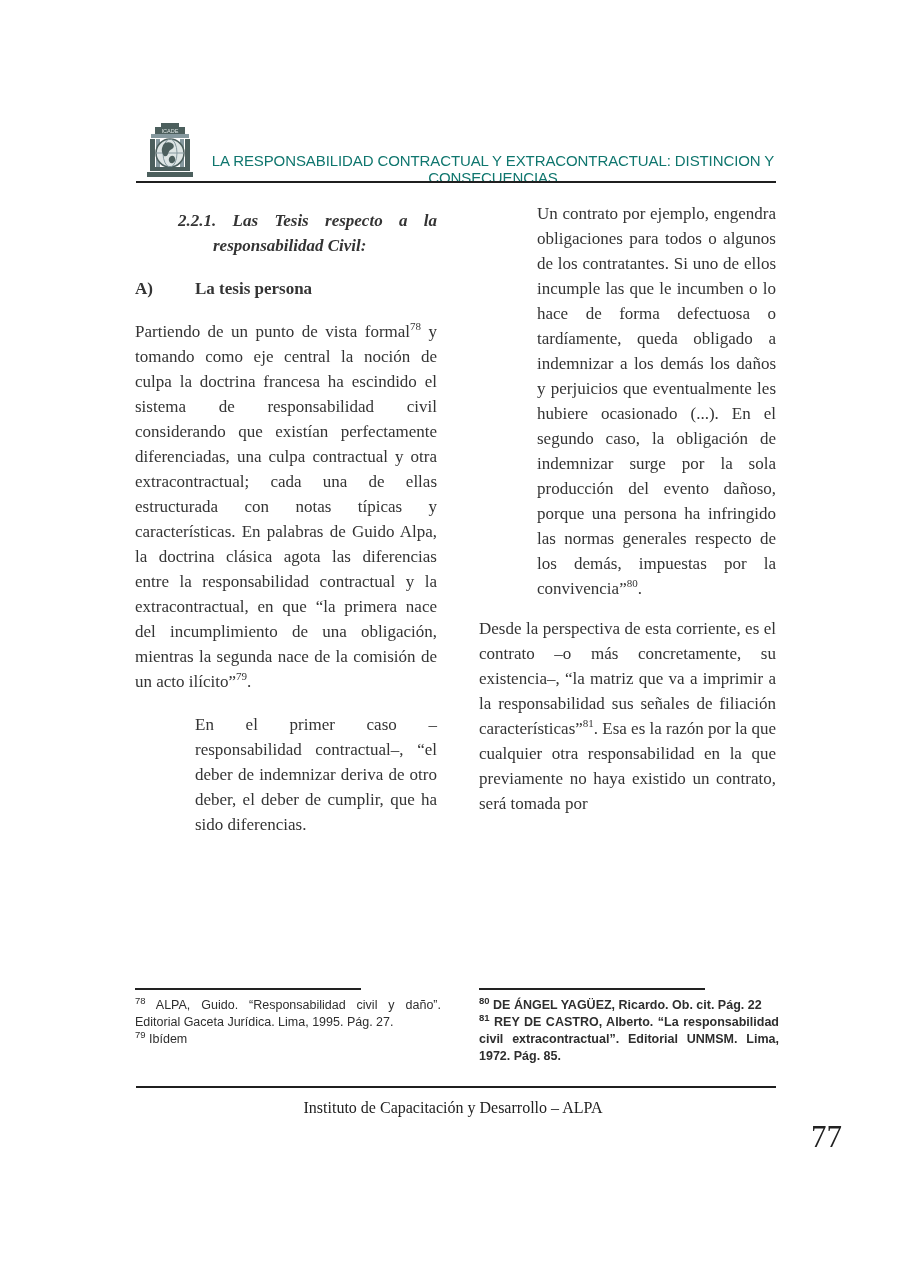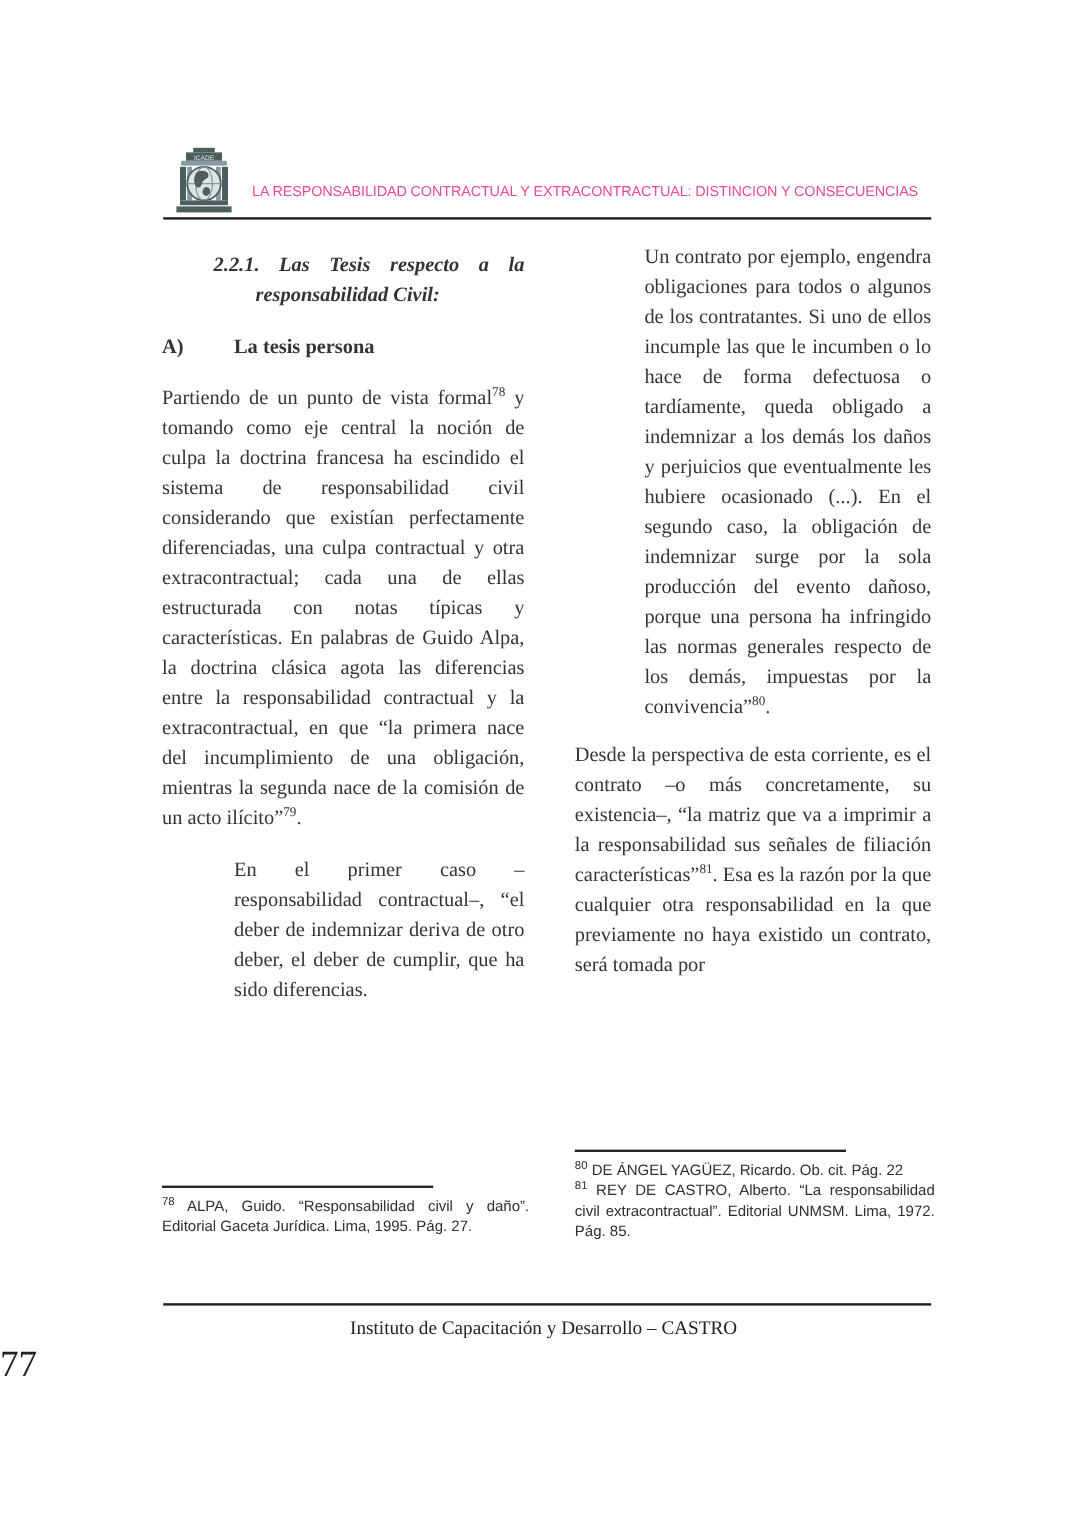--- a/index.html
+++ b/index.html
@@ -2,51 +2,51 @@
 <html style="--text: #343434; --rule: #1f1f1f; --logo_dark: #4c5f5d; --logo_mid: #869997; --logo_light: #dde5e4;"><head>
 <meta charset="utf-8">
 <style>
   html,body{margin:0;padding:0;background:#ffffff;}
   body{width:906px;height:1280px;position:relative;font-family:"Liberation Serif",serif;
        color:var(--text,#343434);overflow:hidden;}
   .page{position:absolute;inset:0;background:#fff;}
 
   
   .logo{position:absolute;left:138px;top:123px;width:64px;height:58px;}
-  .header-title{position:absolute;left:210px;top:152px;width:566px;text-align:left;
-    font-family:"Liberation Sans",sans-serif;font-size:12px;letter-spacing:-0.1px;color:#ec4899;}
+  .header-title{position:absolute;left:210px;top:152px;width:566px;text-align:center;
+    font-family:"Liberation Sans",sans-serif;font-size:15px;letter-spacing:-0.1px;color:#0f766e;}
   .header-rule{position:absolute;left:136px;top:181px;width:640px;height:2px;background:#1f1f1f;}
 
   
   .col{position:absolute;top:201px;font-size:17px;line-height:25px;text-align:justify;}
   .col-left{left:135px;width:302px;}
   .col-right{left:479px;width:297px;}
   .col p{margin:0 0 18px 0;}
   .it{}
   sup{font-size:11px;line-height:0;vertical-align:super;}
 
   .heading221{font-weight:bold;padding-left:78px;text-indent:-35px;margin:7px 0 18px 0 !important;font-style:italic;}
   .subheading{font-weight:bold;display:flex;margin:0 0 18px 0 !important;}
   .subheading .letter{width:60px;flex:0 0 60px;}
   .bq-left{margin:12px 0 0 60px !important;}
   .bq-right{margin:0 0 15px 58px !important;}
 
   
   .fn{position:absolute;font-family:"Liberation Sans",sans-serif;font-size:12.5px;
       line-height:17px;color:#2e2e2e;text-align:justify;}
   .fn-left{left:135px;top:988px;width:306px;}
-  .fn-right{left:479px;top:958px;width:300px;}
+  .fn-right{left:479px;top:988px;width:300px;font-weight:bold;}
   .fn-rule{width:226px;height:2px;background:#222;margin-bottom:7px;}
   .fn sup{font-size:9.5px;}
 
   
   .footer-rule{position:absolute;left:136px;top:1086px;width:640px;height:2px;background:#1f1f1f;}
   .footer-institute{position:absolute;left:0;top:1099px;width:906px;text-align:center;
     font-size:16px;color:#222;}
-  .page-number{position:absolute;left:0;top:1119px;width:842px;text-align:left;
+  .page-number{position:absolute;left:0;top:1119px;width:842px;text-align:right;
     font-size:31px;color:#222;}
 </style>
 </head>
 <body>
 
 <div class="page">
 
   <svg class="logo" viewBox="0 0 64 58" aria-hidden="true">
     <rect x="23" y="0" width="18" height="4" fill="#4c5f5d"></rect>
     <rect x="17" y="4" width="30" height="7" fill="#4c5f5d"></rect>
@@ -80,27 +80,28 @@
 
   <div class="col col-right">
     <p class="bq-right"><span class="it">Un contrato por ejemplo, engendra obligaciones para todos o algunos de los contratantes. Si uno de ellos incumple las que le incumben o lo hace de forma defectuosa o tardíamente, queda obligado a indemnizar a los demás los daños y perjuicios que eventualmente les hubiere ocasionado (...). En el segundo caso, la obligación de indemnizar surge por la sola producción del evento dañoso, porque una persona ha infringido las normas generales respecto de los demás, impuestas por la convivencia”</span><sup>80</sup><span>.</span></p>
     <p><span>Desde la perspectiva de esta corriente, es el contrato –o más concretamente, su existencia–, “la matriz que va a imprimir a la responsabilidad sus señales de filiación características”</span><sup>81</sup><span>. Esa es la razón por la que cualquier otra responsabilidad en la que previamente no haya existido un contrato, será tomada por</span></p>
   </div>
 
   <div class="fn fn-left">
     <div class="fn-rule"></div>
     <div>
         <div><sup>78</sup><span> ALPA, Guido. “Responsabilidad civil y daño”. Editorial Gaceta Jurídica. Lima, 1995. Pág. 27.</span></div>
+        <div><sup>79</sup><span> Ibídem</span></div>
       </div>
   </div>
   <div class="fn fn-right">
     <div class="fn-rule"></div>
     <div>
         <div><sup>80</sup><span> DE ÁNGEL YAGÜEZ, Ricardo. Ob. cit. Pág. 22</span></div>
         <div><sup>81</sup><span> REY DE CASTRO, Alberto. “La responsabilidad civil extracontractual”. Editorial UNMSM. Lima, 1972. Pág. 85.</span></div>
       </div>
   </div>
 
   <div class="footer-rule"></div>
-  <div class="footer-institute">Instituto de Capacitación y Desarrollo – CASTRO</div>
+  <div class="footer-institute">Instituto de Capacitación y Desarrollo – ALPA</div>
   <div class="page-number">77</div>
 
 </div>
 
 </body></html>

